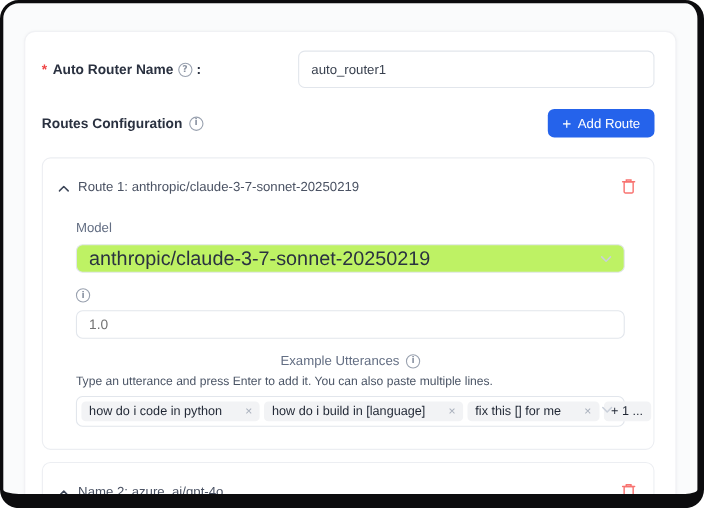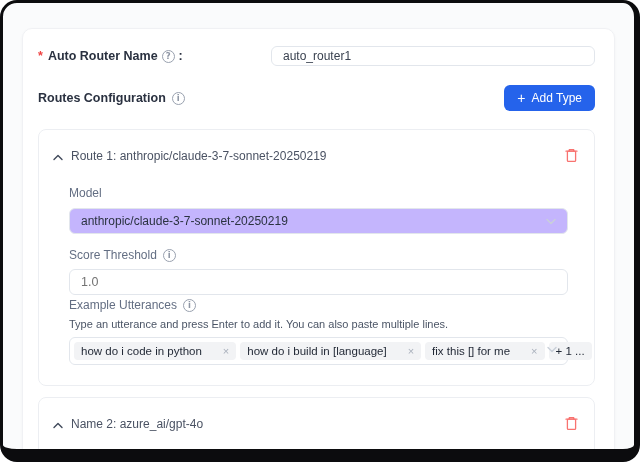--- a/index.html
+++ b/index.html
@@ -29,21 +29,21 @@
   .name-label-wrap { width:233px; flex:none; display:flex; align-items:center; gap:4px; font-size:12.5px; font-weight:700; color:#2a3140; }
   .req { color:#ef4444; font-weight:700; margin-right:1px; }
   .circle-icon {
     display:inline-flex; align-items:center; justify-content:center;
     width:13px; height:13px; border:1.2px solid #99a1af; border-radius:50%;
     font-size:8.5px; font-weight:600; color:#8d95a4; flex:none;
     font-family:"DejaVu Sans", sans-serif;
   }
   .colon { font-weight:700; color:#2a3140; }
   .text-input {
-    flex:1; height:20px; border:1px solid #e2e6ec; border-radius:6px;
+    flex:1; height:34px; border:1px solid #e2e6ec; border-radius:6px;
     padding:0 11px; font-size:12px; color:#39414f; background:#fff; outline:none;
     font-family:"Liberation Sans", sans-serif;
   }
   
   .config-row { display:flex; align-items:center; justify-content:space-between; margin-top:19px; }
   .config-label { display:flex; align-items:center; gap:6px; font-size:12.5px; font-weight:700; color:#2a3140; }
   .add-route-btn {
     display:flex; align-items:center; gap:6px; height:26px; padding:0 13px;
     background:#2563eb; color:#ffffff; border:none; border-radius:6px;
     font-size:12px; font-weight:500; cursor:pointer; font-family:"Liberation Sans", sans-serif;
@@ -56,25 +56,25 @@
   }
   .route-card.clipped { margin-top:11px; min-height:64px; padding-bottom:0; }
   .route-header { display:flex; align-items:flex-end; }
   .collapse-btn { background:none; border:none; padding:2px; cursor:pointer; line-height:0; margin-top:1px; }
   .route-title { font-size:12px; font-weight:500; color:#4a5263; margin-left:6px; margin-top:8px; }
   .trash-btn { background:none; border:none; padding:0; cursor:pointer; margin-left:auto; margin-top:6px; line-height:0; }
   .route-body { margin-left:18px; margin-right:10px; }
   .field-label { font-size:12px; color:#636e83; display:flex; align-items:center; gap:6px; }
   .lbl-model { margin-top:23px; }
   .lbl-threshold { margin-top:14px; }
-  .lbl-utter { margin-top:3px; }
+  .lbl-utter { margin-top:13px;justify-content:center; }
   .select-box {
     margin-top:8px; height:26px; border:1px solid #e2e6ec; border-radius:6px;
-    display:flex; align-items:center; padding:0 11px; font-size:12px; color:#2a3240;
-    background:#c4b5fd; cursor:pointer;
+    display:flex; align-items:center; padding:0 11px; font-size:18px; color:#2a3240;
+    background:#bef264; cursor:pointer;
   }
   .select-box .chev { margin-left:auto; }
   .threshold-input {
     margin-top:7px; width:100%; height:26px; border:1px solid #e2e6ec; border-radius:6px;
     padding:0 11px; font-size:12.5px; color:#737373; outline:none; background:#fff;
     font-family:"Liberation Sans", sans-serif;
   }
   .hint { margin-top:6px; font-size:11px; color:#4b5566; }
   .tags-box {
     margin-top:7px; min-height:28px; border:1px solid #e2e6ec; border-radius:6px;
@@ -107,21 +107,21 @@
         <input class="text-input" type="text" value="auto_router1" style="">
       </div>
 
       <div class="config-row">
         <div class="config-label">
           <span>Routes Configuration</span>
           <span class="circle-icon">i</span>
         </div>
         <button class="add-route-btn">
           <span class="plus-glyph">+</span>
-          <span>Add Type</span>
+          <span>Add Route</span>
         </button>
       </div>
 
       <div class="route-card">
         <div class="route-header">
           <button class="collapse-btn">
             <svg width="10" height="7" viewBox="0 0 10 7">
                 <polyline points="1,5.5 5,1.5 9,5.5" fill="none" stroke="#3f485a" stroke-width="1.4" stroke-linecap="round" stroke-linejoin="round"></polyline>
               </svg>
           </button>
@@ -144,21 +144,20 @@
           <div class="select-box">
             <span>anthropic/claude-3-7-sonnet-20250219</span>
             <span class="chev">
               <svg width="10" height="7" viewBox="0 0 10 7">
                   <polyline points="1,1.5 5,5.5 9,1.5" fill="none" stroke="#c9cfd9" stroke-width="1.4" stroke-linecap="round" stroke-linejoin="round"></polyline>
                 </svg>
             </span>
           </div>
 
           <div class="field-label lbl-threshold">
-            <span>Score Threshold</span>
             <span class="circle-icon">i</span>
           </div>
           <input class="threshold-input" type="text" value="1.0" style="">
 
           <div class="field-label lbl-utter">
             <span>Example Utterances</span>
             <span class="circle-icon">i</span>
           </div>
           <div class="hint">Type an utterance and press Enter to add it. You can also paste multiple lines.</div>
 

